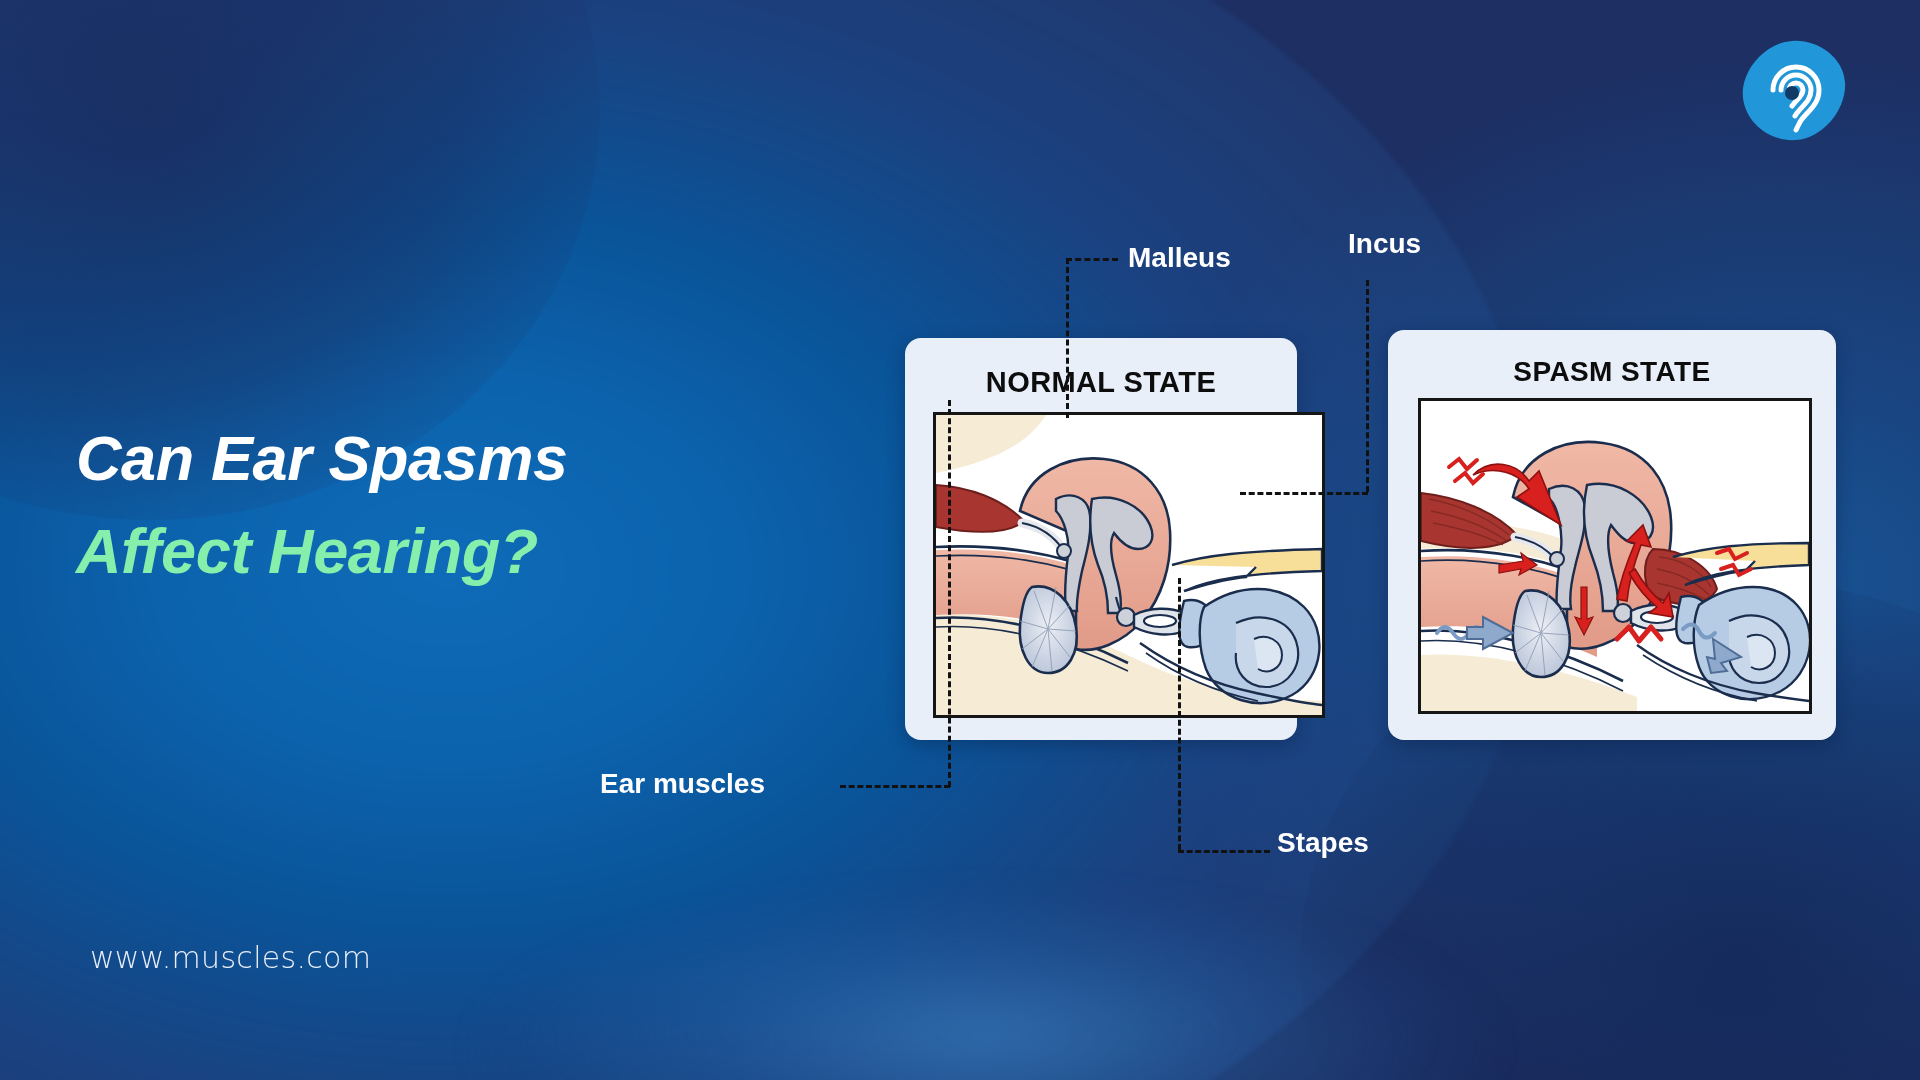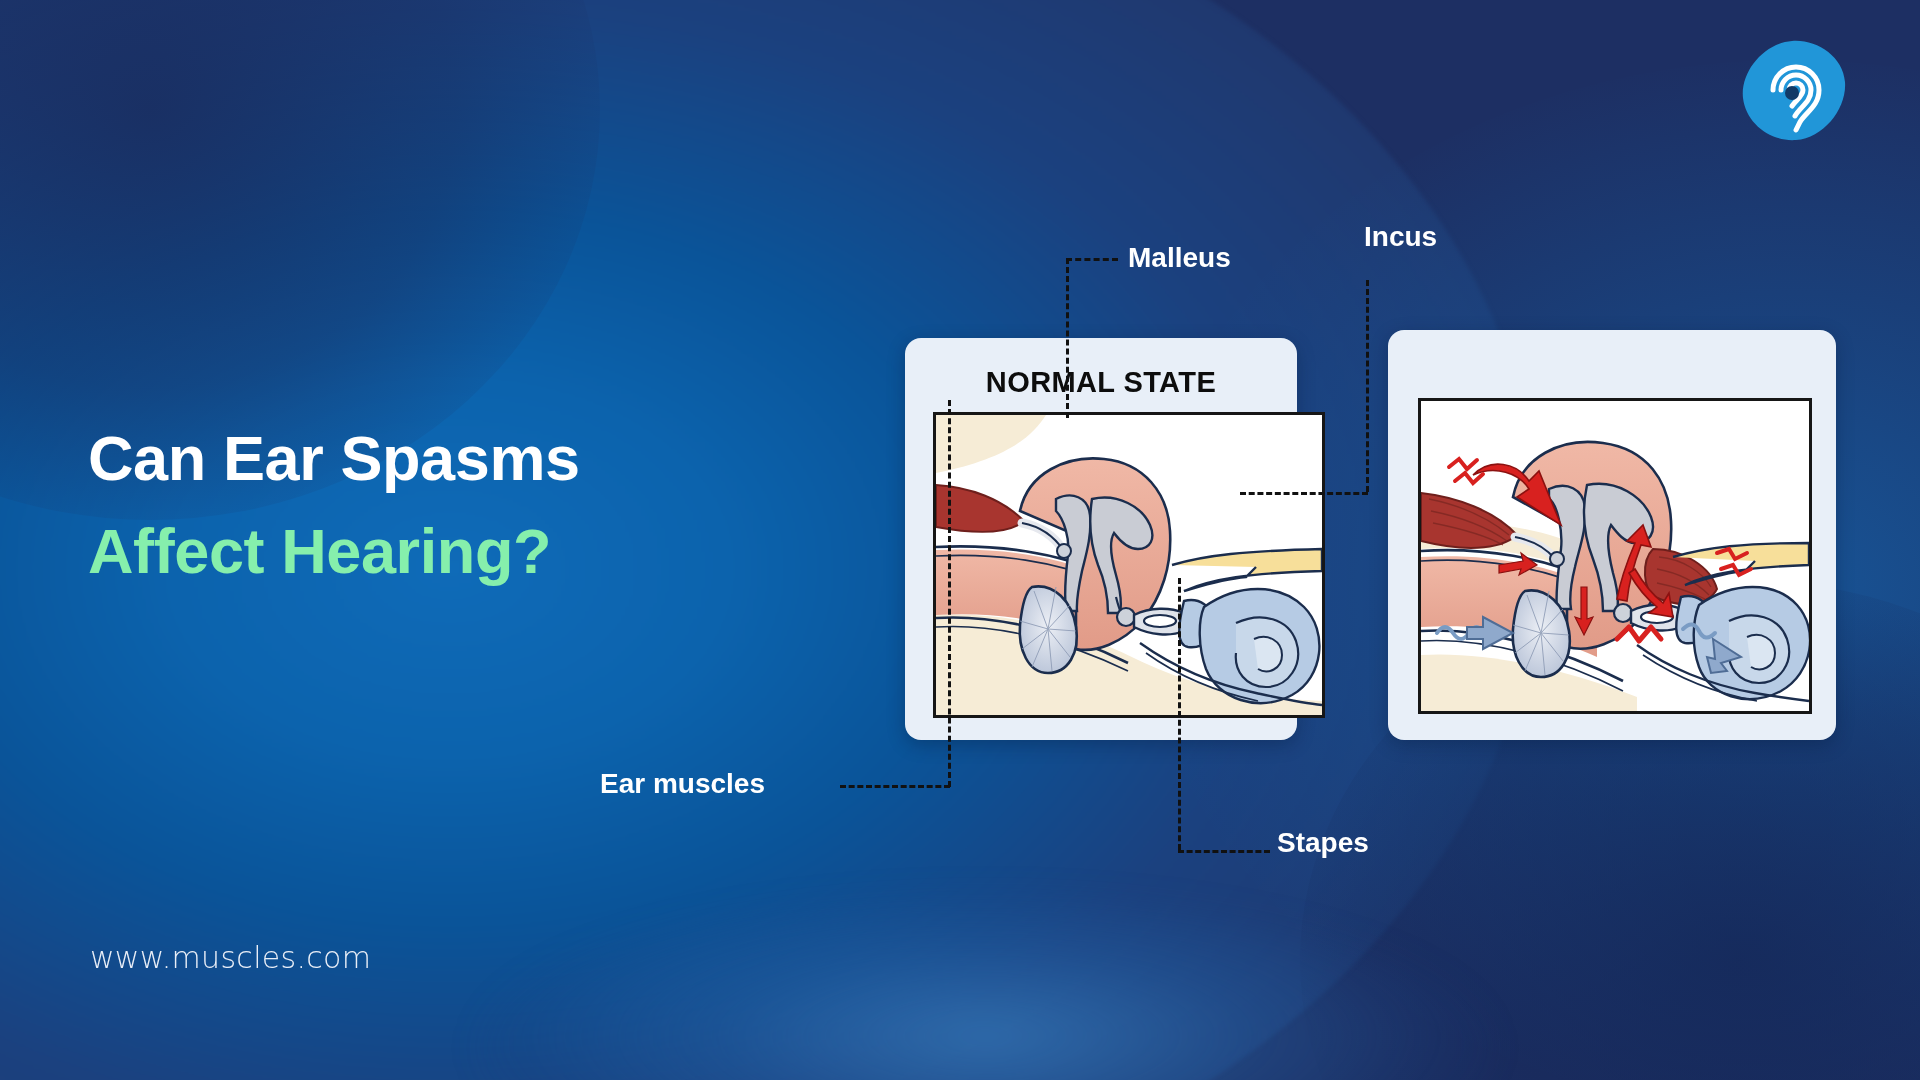--- a/index.html
+++ b/index.html
@@ -40,21 +40,21 @@
     right:-260px;bottom:-260px;width:880px;height:760px;
     background:radial-gradient(ellipse at 50% 50%,
        rgba(20,38,86,.75) 0%, rgba(20,38,86,.35) 50%, rgba(20,38,86,0) 80%);
   }
 
   
   #logo{position:absolute;left:1740px;top:38px;width:108px;height:104px;}
   #logo svg{width:100%;height:100%;display:block;}
 
   
-  #headline{position:absolute;left:88px;top:427px;width:760px;}
+  #headline{position:absolute;left:76px;top:427px;width:760px;font-style:italic;}
   #headline .l1,#headline .l2{
     display:block;font-size:63px;line-height:1.0;
     font-weight:bold;letter-spacing:-0.4px;white-space:nowrap;
   }
   #headline .l1{color:#ffffff;}
   #headline .l2{color:#86efac;margin-top:30px;}
 
   
   #site-url{
     position:absolute;left:90px;top:940px;
@@ -84,21 +84,21 @@
   #card-normal .fig{left:28px;top:74px;width:386px;height:300px;}
   #card-spasm  .fig{left:30px;top:68px;width:388px;height:310px;}
   .fig svg{display:block;width:100%;height:100%;}
 
   
   .callout{
     position:absolute;color:#ffffff;font-weight:bold;
     font-size:28px;white-space:nowrap;
   }
   #lbl-malleus{left:1128px;top:242px;}
-  #lbl-incus  {left:1348px;top:221px;margin-left:16px;}
+  #lbl-incus  {left:1348px;top:228px;}
   #lbl-earmus {left:600px;top:768px;}
   #lbl-stapes {left:1277px;top:827px;}
 
   
   .lead{position:absolute;}
   .lead-h{border-top:3px dashed #111111;}
   .lead-v{border-left:3px dashed #111111;}
 
   #lead-malleus-h{left:1066px;top:258px;width:52px;height:0;}
   #lead-malleus-v{left:1066px;top:258px;width:0;height:160px;}
@@ -219,20 +219,21 @@
                C310 272 298 256 300 238" fill="#c8d8ea" stroke="#1b2d4d" stroke-width="2.2"></path>
       <path d="M318 224 C332 218 346 226 346 240 C346 254 332 260 322 254" fill="#dbe6f2" stroke="#1b2d4d" stroke-width="2"></path>
 
       <path d="M204 228 C232 248 272 268 320 278 C348 284 366 288 386 290" fill="none" stroke="#1b2d4d" stroke-width="2.4"></path>
       <path d="M210 238 C238 258 276 276 322 286" fill="none" stroke="#1b2d4d" stroke-width="1.6"></path>
     </svg>
   </div>
 </div>
 
 <div id="card-spasm" class="card">
+  <div class="card-title">SPASM STATE</div>
   <div class="fig">
     <svg viewBox="0 0 388 310" xmlns="http://www.w3.org/2000/svg">
       <defs>
         <linearGradient id="sPink" x1="0" y1="0" x2="0" y2="1">
           <stop offset="0" stop-color="#f0b8a6"></stop>
             <stop offset="1" stop-color="#e19b88"></stop>
         </linearGradient>
         <radialGradient id="sTymp" cx="50%" cy="45%" r="60%">
           <stop offset="0" stop-color="#eceff5"></stop>
             <stop offset="1" stop-color="#b9c4d8"></stop>

